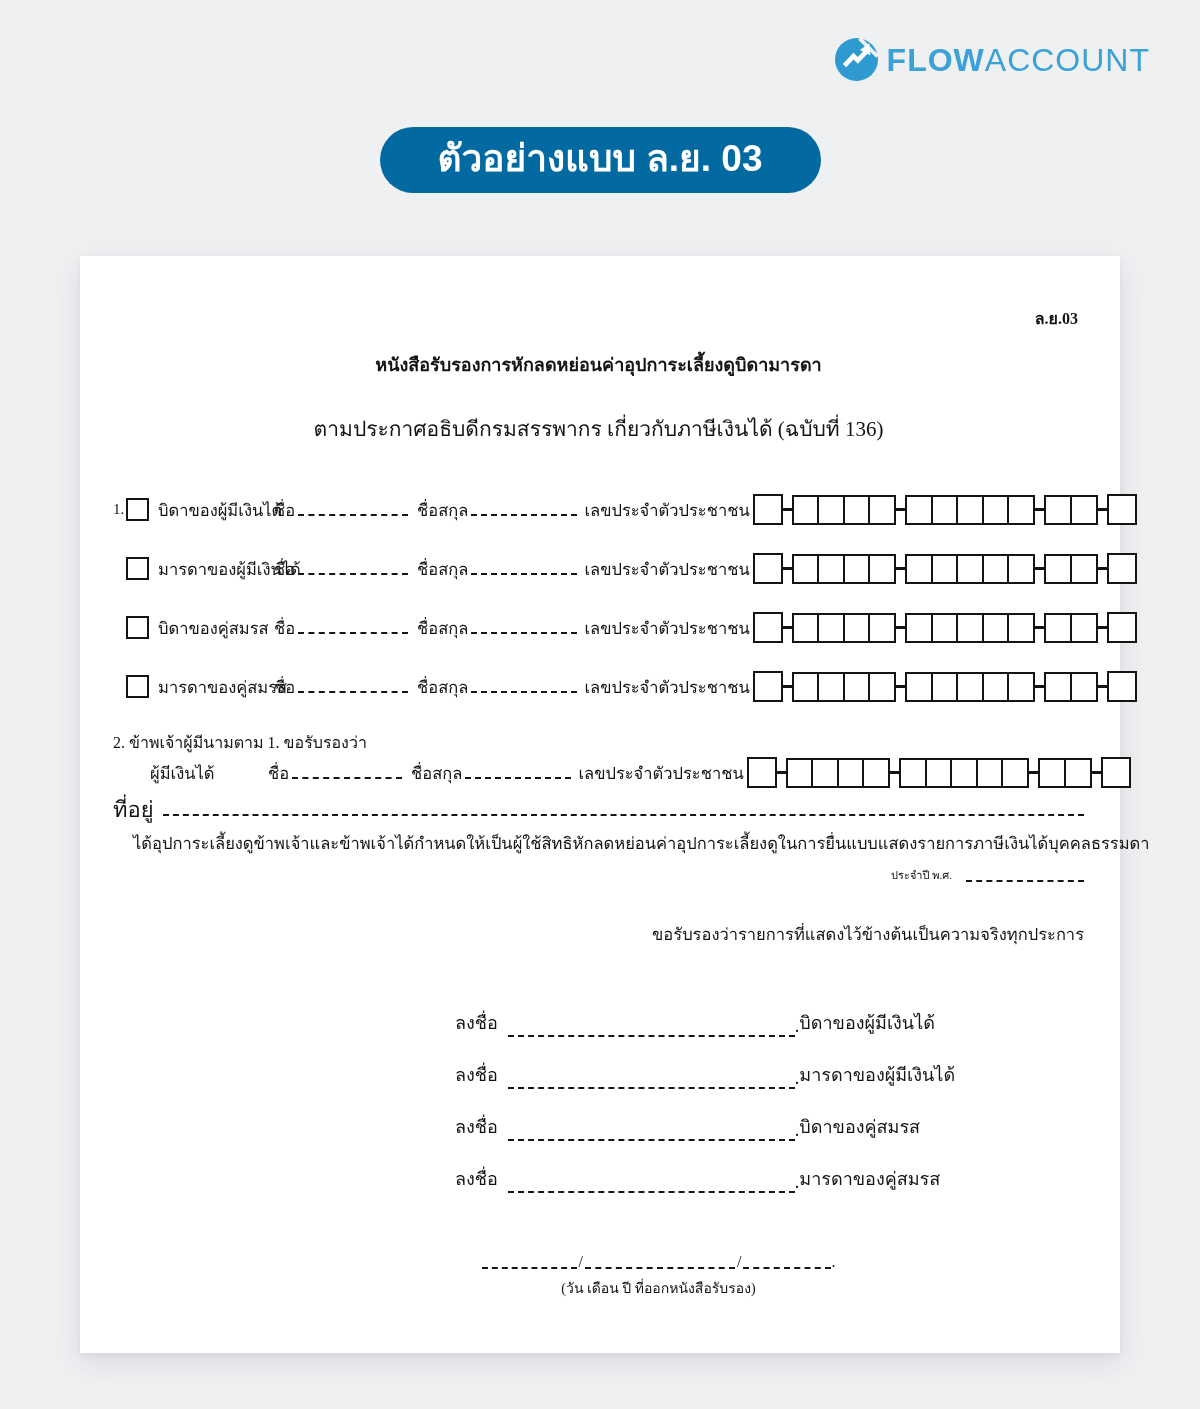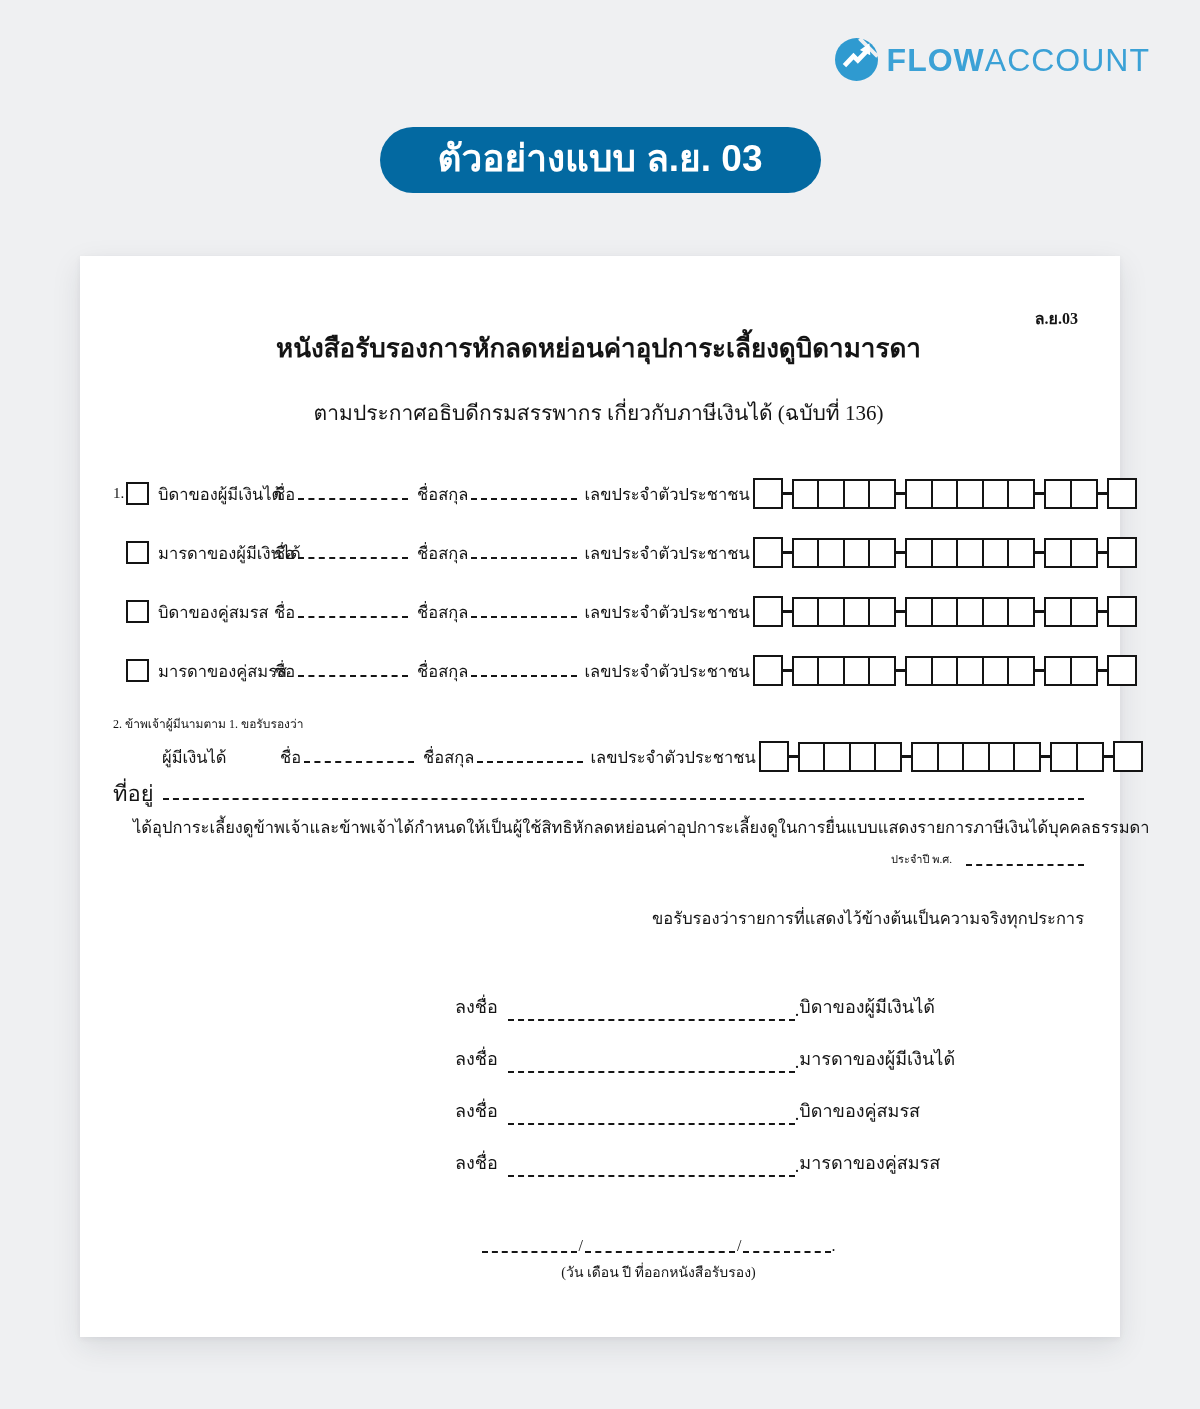--- a/index.html
+++ b/index.html
@@ -30,21 +30,21 @@
     padding:13px 58px 16px; border-radius:35px;
   }
 
   
   .card {
     width:1040px; margin:63px auto 0; background:#ffffff;
     box-shadow:0 10px 28px rgba(30,40,50,.10), 0 2px 6px rgba(30,40,50,.06);
     padding:50px 36px 54px 33px;
   }
   .form-code { text-align:right; font-weight:700; font-size:16px; height:24px; padding-right:6px; }
-  .doc-title { text-align:center; font-weight:700; font-size:26px; margin:2px 0 0; line-height:34px; }
+  .doc-title { text-align:center; font-weight:700; font-size:18px; margin:18px 0 0; line-height:34px; }
   .doc-subtitle { text-align:center; font-size:21px; margin-top:30px; height:22px; }
 
   .rows1 { margin-top:60px; }
   .frow { display:flex; align-items:center; height:31px; margin-bottom:28px;
           font-size:16.5px; white-space:nowrap; }
   .num { width:13px; flex:none; font-size:15px; }
   .cb { flex:none; width:23px; height:23px; border:2.5px solid #141414; background:#fff; margin-right:9px; }
   .rowlabel { width:116px; flex:none; }
   .flabel { flex:none; margin-right:3px; }
   .dash { display:inline-block; height:13px; border-bottom:2.5px dashed #161616; flex:none; }
@@ -52,24 +52,24 @@
   .w-surname { width:106px; }
   .idlab { margin-left:7px; }
 
   .idboxes { margin-left:auto; display:flex; align-items:center; flex:none; }
   .grp { display:flex; }
   .idbox { width:28px; height:30px; border:2.5px solid #141414; background:#fff; flex:none; }
   .grp .idbox + .idbox { margin-left:-2.5px; }
   .idboxes .grp:first-child .idbox, .idboxes .grp:last-child .idbox { width:30px; height:31px; }
   .conn { width:9px; height:2.5px; background:#141414; flex:none; }
 
-  .s2head { margin-top:22px; font-size:12px; height:22px; }
+  .s2head { margin-top:22px; font-size:16px; height:22px; }
   .taxrow { margin-top:5px; margin-bottom:0; }
   .indent { width:37px; flex:none; }
-  .taxlabel { width:118px; flex:none;margin-left:12px; }
+  .taxlabel { width:118px; flex:none; }
 
   .addr-row { display:flex; align-items:center; font-size:22px; margin-top:8px; height:26px; }
   .addr-row .dash { flex:1; margin-left:9px; }
   .decl { font-size:16.5px; margin-top:8px; height:24px; padding-left:20px; white-space:nowrap;font-family:Liberation Mono, monospace; }
   .year-row { display:flex; align-items:center; font-size:11px; margin-top:8px; height:26px; padding-left:12px;justify-content:flex-end; }
   .w-year { width:118px; margin-left:14px; }
 
   .cert { font-size:16.5px; margin-top:33px; height:22px; padding-left:132px;text-align:right; }
 
   .sigs { margin-top:64px; }

